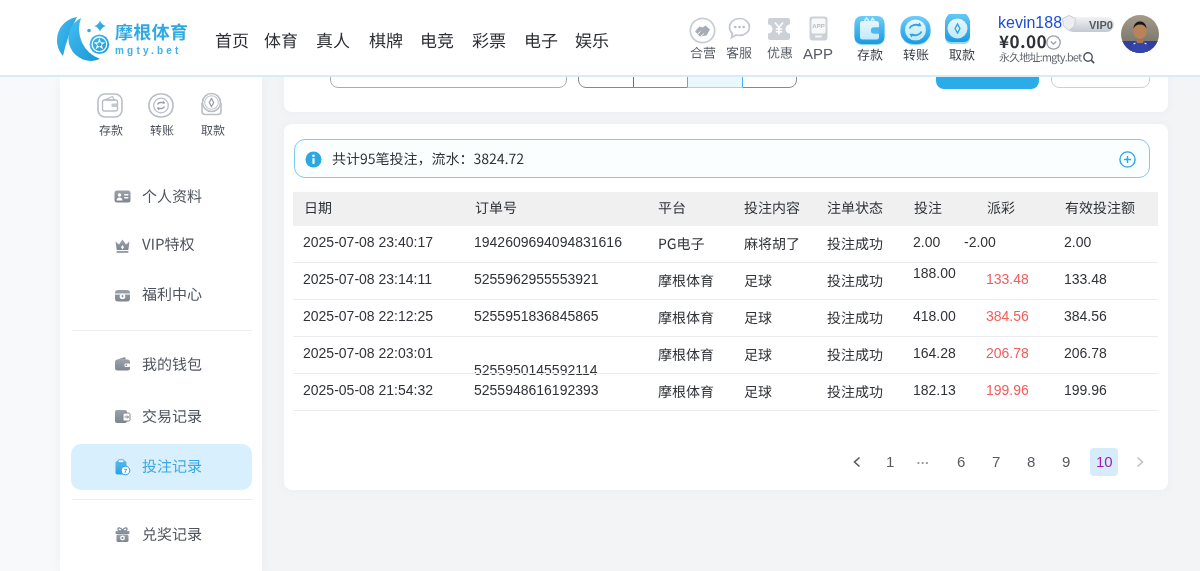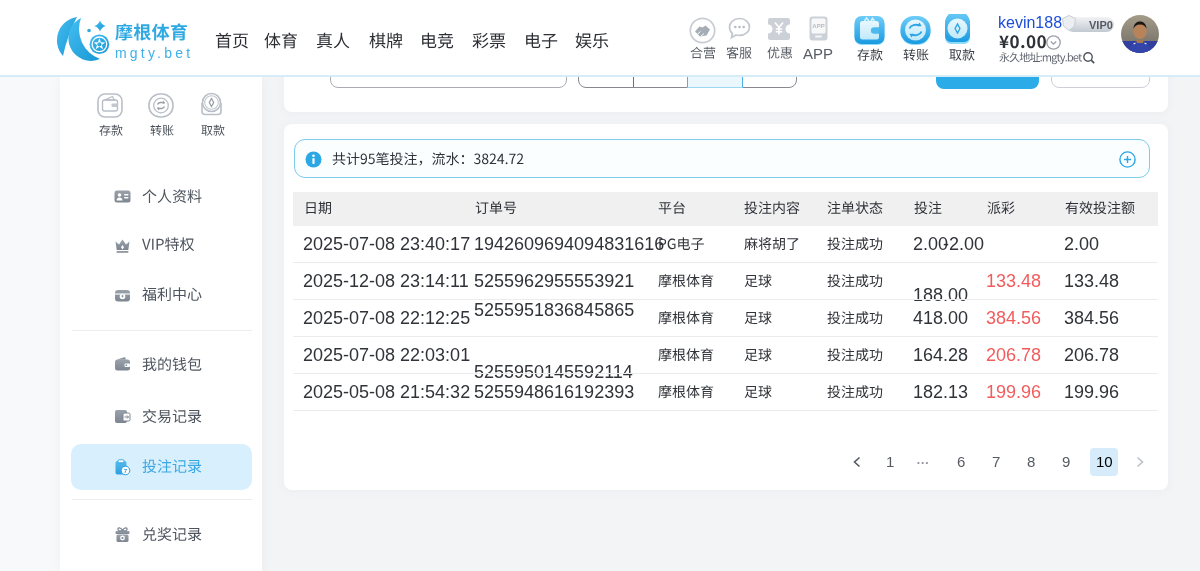--- a/index.html
+++ b/index.html
@@ -1,17 +1,17 @@
 <!DOCTYPE html>
 <html><head><meta charset="utf-8"><style>
 *{margin:0;padding:0;box-sizing:border-box}
 html,body{width:1200px;height:571px;overflow:hidden}
 body{font-family:"Liberation Sans",sans-serif;background:#f3f4f6;position:relative}
 .t{position:absolute;display:block}
-.lat{position:absolute;font-size:18px;color:#303338;white-space:nowrap}
+.lat{position:absolute;font-size:14px;color:#303338;white-space:nowrap}
 .card{position:absolute;background:#fff;border-radius:8px;box-shadow:0 1px 10px rgba(80,100,130,.05)}
 .inp{position:absolute;background:#fff;border:1px solid #a9adb3;border-radius:8px}
 .btn{position:absolute;border-radius:8px}
 .pagn{font-size:15px;height:18px;line-height:18px}
 #hd{position:absolute;left:0;top:0;width:1200px;height:77px;background:#fff;border-bottom:2px solid #d6ecf8;z-index:10}
 #sb{position:absolute;left:60px;top:77px;width:202px;height:494px;background:#fff;box-shadow:0 2px 10px rgba(120,130,140,.08)}
 #sb ~ .t, #sb ~ div{z-index:5}
 </style></head><body>
 <svg width="0" height="0" style="position:absolute">
     <defs>
@@ -146,21 +146,21 @@
 <circle cx="45.4" cy="35.3" r="2.1" fill="url(#lg1)"></circle>
 </svg>
     <svg class="t" style="left:114px;top:20px" width="76" height="25" viewBox="0 0 76 25">
       <g fill="#2fa9e2" transform="translate(1,18.9) scale(0.0180)">
         <use href="#b6469" x="0"></use>
         <use href="#b6839" x="1017"></use>
         <use href="#b4f53" x="2033"></use>
         <use href="#b80b2" x="3050"></use>
       </g>
     </svg>
-    <div class="t" style="left:115px;top:45px;font-weight:normal;font-size:14px;letter-spacing:3.2px;color:#3fb0e8">mgty.bet</div>
+    <div class="t" style="left:115px;top:45px;font-weight:bold;font-size:10px;letter-spacing:3.2px;color:#3fb0e8">mgty.bet</div>
     <svg class="t" style="left:214.0px;top:29px" width="36" height="24" viewBox="0 0 36 24">
       <g fill="#2d2f34" transform="translate(1,18.0) scale(0.0170)">
         <use href="#r9996" x="0"></use>
         <use href="#r9875" x="1000"></use>
       </g>
     </svg>
     <svg class="t" style="left:263.0px;top:29px" width="36" height="24" viewBox="0 0 36 24">
       <g fill="#2d2f34" transform="translate(1,18.0) scale(0.0170)">
         <use href="#r4f53" x="0"></use>
         <use href="#r80b2" x="1000"></use>
@@ -477,24 +477,24 @@
   </svg>
 <svg class="t" style="left:826px;top:234px" width="58" height="20" viewBox="0 0 58 20">
     <g fill="#303338" transform="translate(1,15.0) scale(0.0140)">
       <use href="#r6295" x="0"></use>
       <use href="#r6ce8" x="1000"></use>
       <use href="#r6210" x="2000"></use>
       <use href="#r529f" x="3000"></use>
     </g>
   </svg>
 <div class="lat" style="left:913px;top:234px">2.00</div>
-<div class="lat" style="left:943px;top:234px;">-2.00</div>
+<div class="lat" style="left:964px;top:234px;">-2.00</div>
 <div class="lat" style="left:1064px;top:234px">2.00</div>
 <div style="position:absolute;left:293px;top:262px;width:865px;height:1px;background:#ececee"></div>
-<div class="lat" style="left:303px;top:271px">2025-12-08 23:14:11</div>
+<div class="lat" style="left:303px;top:271px">2025-07-08 23:14:11</div>
 <div class="lat" style="left:474px;top:271px">5255962955553921</div>
 <svg class="t" style="left:657px;top:271px" width="58" height="20" viewBox="0 0 58 20">
     <g fill="#303338" transform="translate(1,15.0) scale(0.0140)">
       <use href="#r6469" x="0"></use>
       <use href="#r6839" x="1000"></use>
       <use href="#r4f53" x="2000"></use>
       <use href="#r80b2" x="3000"></use>
     </g>
   </svg>
 <svg class="t" style="left:743px;top:271px" width="30" height="20" viewBox="0 0 30 20">
@@ -504,26 +504,26 @@
     </g>
   </svg>
 <svg class="t" style="left:826px;top:271px" width="58" height="20" viewBox="0 0 58 20">
     <g fill="#303338" transform="translate(1,15.0) scale(0.0140)">
       <use href="#r6295" x="0"></use>
       <use href="#r6ce8" x="1000"></use>
       <use href="#r6210" x="2000"></use>
       <use href="#r529f" x="3000"></use>
     </g>
   </svg>
-<div class="lat" style="left:913px;top:285px">188.00</div>
+<div class="lat" style="left:913px;top:265px">188.00</div>
 <div class="lat" style="left:986px;top:271px;color:#f25c5c">133.48</div>
 <div class="lat" style="left:1064px;top:271px">133.48</div>
 <div style="position:absolute;left:293px;top:299px;width:865px;height:1px;background:#ececee"></div>
 <div class="lat" style="left:303px;top:308px">2025-07-08 22:12:25</div>
-<div class="lat" style="left:474px;top:300px">5255951836845865</div>
+<div class="lat" style="left:474px;top:308px">5255951836845865</div>
 <svg class="t" style="left:657px;top:308px" width="58" height="20" viewBox="0 0 58 20">
     <g fill="#303338" transform="translate(1,15.0) scale(0.0140)">
       <use href="#r6469" x="0"></use>
       <use href="#r6839" x="1000"></use>
       <use href="#r4f53" x="2000"></use>
       <use href="#r80b2" x="3000"></use>
     </g>
   </svg>
 <svg class="t" style="left:743px;top:308px" width="30" height="20" viewBox="0 0 30 20">
     <g fill="#303338" transform="translate(1,15.0) scale(0.0140)">
@@ -602,21 +602,21 @@
 <div style="position:absolute;left:1090px;top:448px;width:28px;height:28px;border-radius:4px;background:#d6ecfb"></div>
 <svg class="t" style="left:852px;top:456px" width="10" height="12" viewBox="0 0 10 12">
     <path d="M7.5 1.5 L2.5 6 L7.5 10.5" fill="none" stroke="#555a61" stroke-width="1.6"></path>
   </svg>
 <div class="t pagn" style="left:886px;top:453px;color:#565b62">1</div>
 <div class="t" style="left:917px;top:458px;font-size:8px;letter-spacing:1.5px;color:#8f949c">•••</div>
 <div class="t pagn" style="left:957px;top:453px;color:#565b62">6</div>
 <div class="t pagn" style="left:992px;top:453px;color:#565b62">7</div>
 <div class="t pagn" style="left:1027px;top:453px;color:#565b62">8</div>
 <div class="t pagn" style="left:1062px;top:453px;color:#565b62">9</div>
-<div class="t pagn" style="left:1096px;top:453px;color:#000000">10</div>
+<div class="t pagn" style="left:1096px;top:453px;color:#a21caf">10</div>
 <svg class="t" style="left:1135px;top:456px" width="10" height="12" viewBox="0 0 10 12">
     <path d="M2.5 1.5 L7.5 6 L2.5 10.5" fill="none" stroke="#bcc1c8" stroke-width="1.6"></path>
   </svg>
 <div style="position:absolute;left:0;top:77px;width:60px;height:494px;background:#f8f9fb"></div>
 <div id="sb"></div>
 <svg class="t" style="left:96px;top:91px" width="28" height="28" viewBox="0 0 28 28">
 <rect x="2" y="3" width="24" height="23" rx="7" fill="none" stroke="#b9bfc7" stroke-width="1.6"></rect>
 <rect x="6.5" y="9" width="15" height="11" rx="2" fill="none" stroke="#b9bfc7" stroke-width="1.4"></rect>
 <path d="M8.5 9l8-3.5 2 3.5z" fill="none" stroke="#b9bfc7" stroke-width="1.3"></path>
 <rect x="15.5" y="12.5" width="6" height="3.5" rx="0.8" fill="#c3c8cf"></rect>

